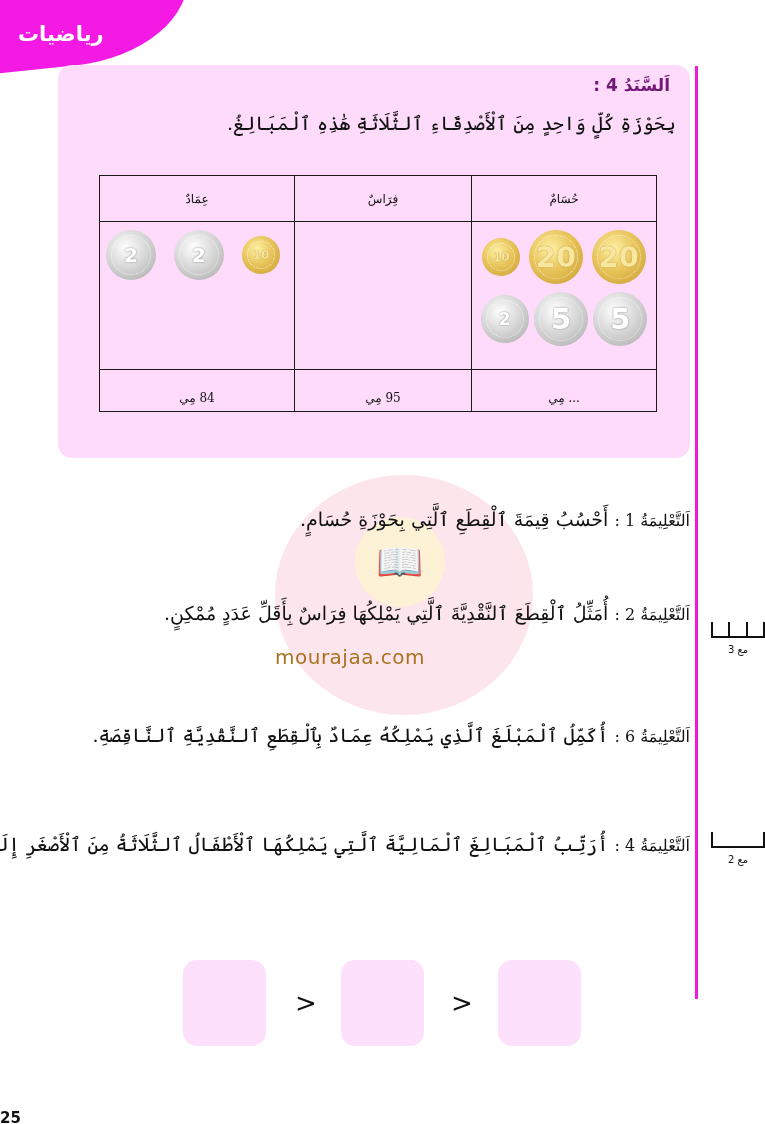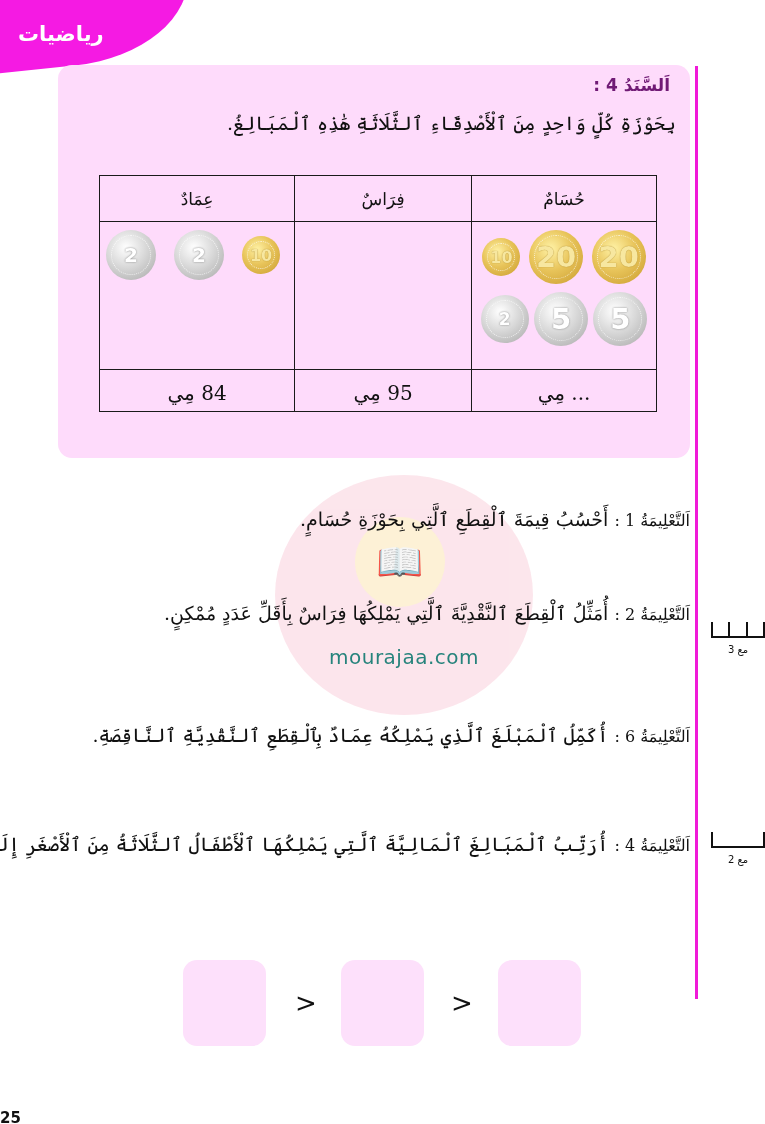--- a/index.html
+++ b/index.html
@@ -46,23 +46,23 @@
 
     .money-table {
       position: absolute; left: 41px; top: 110px;
       width: 558px; border-collapse: collapse;
       direction: rtl; background: #fedbfb;
     }
     .money-table td, .money-table th {
       border: 1.5px solid #1a1a1a; text-align: center;
       font-family: "DejaVu Serif", serif; font-weight: normal;
     }
-    .money-table th { height: 46px; font-size: 17px; }
+    .money-table th { height: 46px; font-size: 12px; }
     .money-table td.coins-cell { height: 148px; vertical-align: top; padding-top: 8px; }
-    .money-table td.amount-cell { height: 42px; font-size: 20px; vertical-align: bottom; padding-bottom: 6px; }
+    .money-table td.amount-cell { height: 42px; font-size: 12px; vertical-align: bottom; padding-bottom: 6px; }
     .money-table col { width: 186px; }
 
     .coin-row { display: flex; justify-content: space-around; align-items: center; direction: rtl; padding: 0 6px; margin-bottom: 8px; }
     .coin {
       border-radius: 50%; display: flex; align-items: center; justify-content: center;
       font-family: "DejaVu Sans", sans-serif; font-weight: bold; position: relative;
     }
     .coin::before {
       content: ""; position: absolute; inset: 5px; border-radius: 50%;
       border: 1.5px dotted rgba(255,255,255,0.7);
@@ -71,37 +71,37 @@
       background: radial-gradient(circle at 40% 35%, #fff2a6 0%, #e8c45a 45%, #c89a2c 100%);
       color: #f7e7a0; text-shadow: 0 0 1px #9c7514;
     }
     .coin.silver {
       background: radial-gradient(circle at 40% 35%, #ffffff 0%, #d8d8d8 45%, #a6a6a6 100%);
       color: #ffffff; text-shadow: 0 0 2px #7a7a7a;
     }
     .coin.s54 { width: 54px; height: 54px; font-size: 29px; }
     .coin.s50 { width: 50px; height: 50px; font-size: 20px; }
     .coin.s48 { width: 48px; height: 48px; font-size: 17px; }
-    .coin.s38 { width: 38px; height: 38px; font-size: 16px; }
+    .coin.s38 { width: 38px; height: 38px; font-size: 12px; }
 
     
     .watermark {
       position: absolute; left: 275px; top: 475px;
       width: 258px; height: 240px; border-radius: 50%;
       background: #fce3ea; opacity: 0.9;
     }
     .watermark-book {
       position: absolute; left: 80px; top: 42px; width: 90px; height: 90px;
       border-radius: 50%; background: #fdf0d2;
       display: flex; align-items: center; justify-content: center;
       font-size: 38px; color: #f3d9b0;
     }
     .watermark-text {
-      position: absolute; left: 0; right: 0; top: 170px; text-align: center;
-      color: #0f766e; font-size: 20px; letter-spacing: 0.5px;
+      position: absolute; left: 0; right: 0; top: 170px; text-align: left;
+      color: #a16207; font-size: 20px; letter-spacing: 0.5px;
       font-family: "DejaVu Sans", sans-serif;
     }
     .watermark-text-ar {
       position: absolute; left: 0; right: 0; top: 148px; text-align: center;
       color: #ffffff; font-size: 14px; direction: rtl;
     }
 
     
     .instruction {
       position: absolute; right: 75px; direction: rtl; white-space: nowrap;

